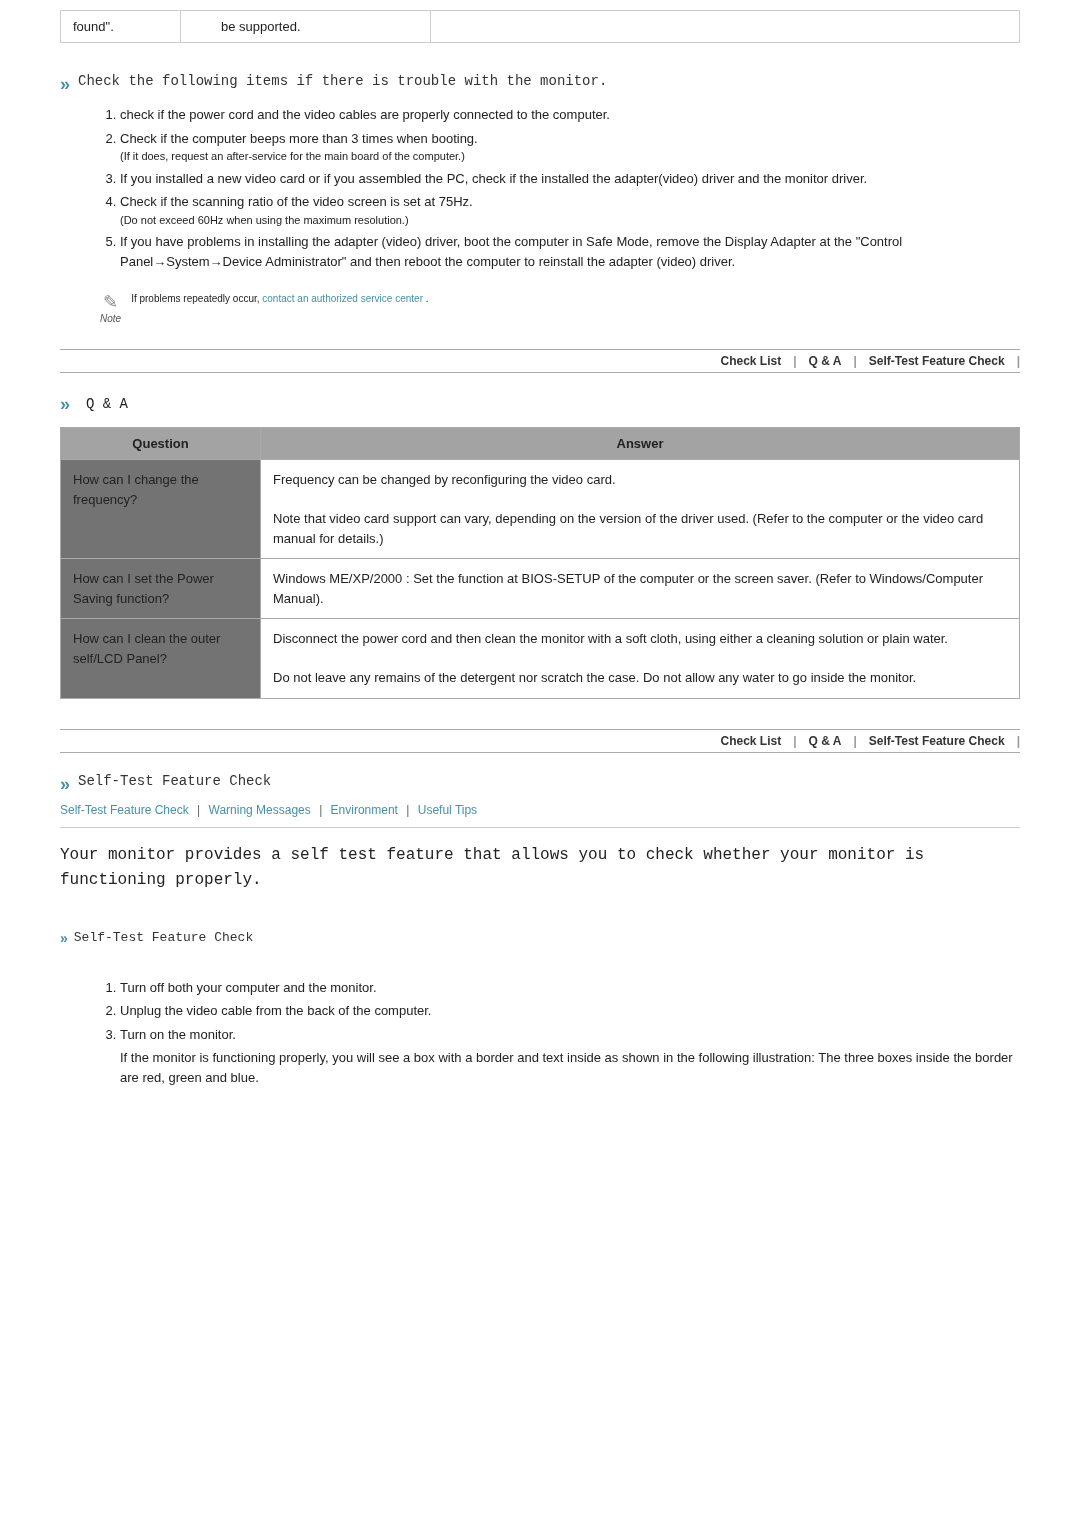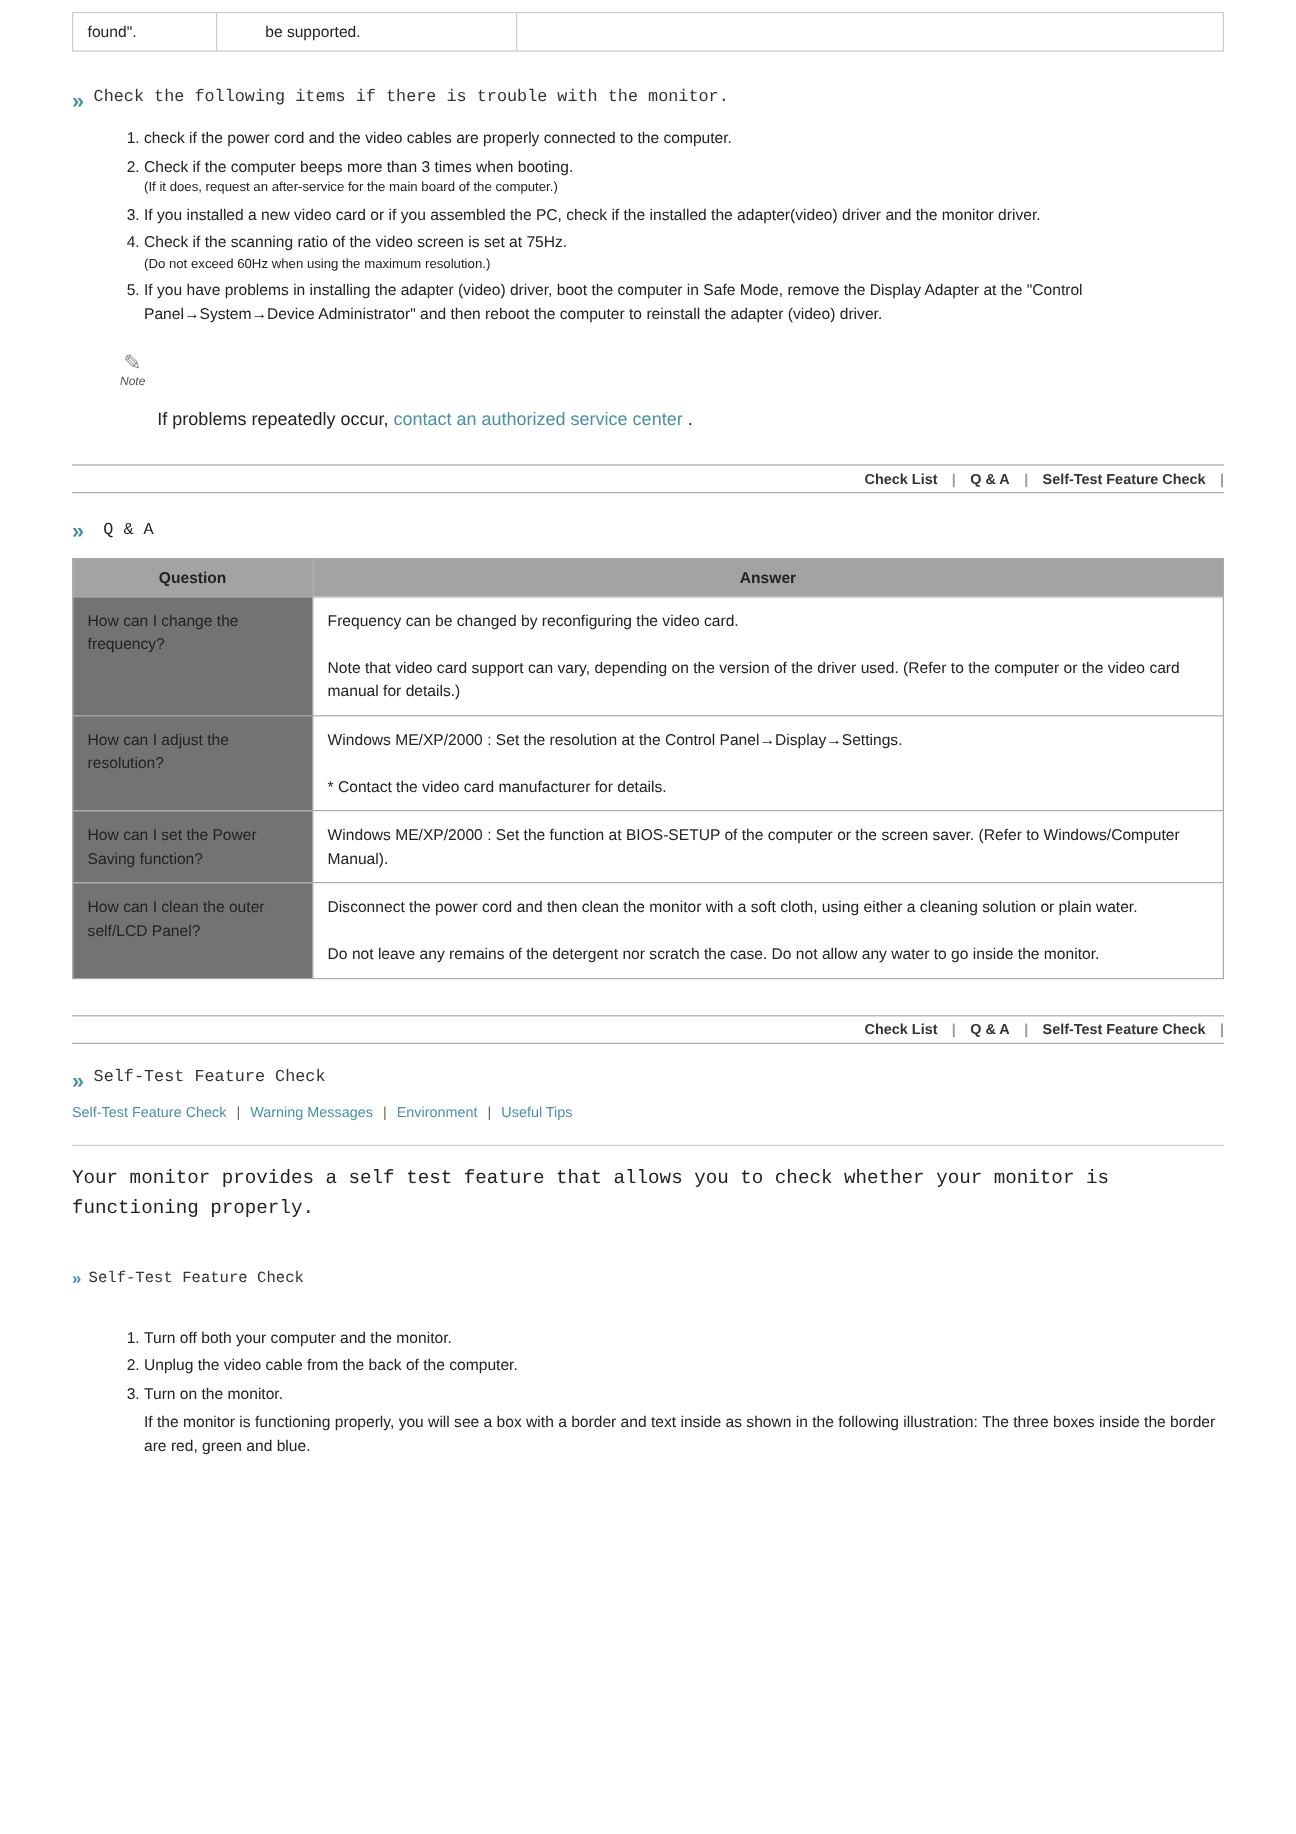--- a/index.html
+++ b/index.html
@@ -90,23 +90,22 @@
     .note-pencil {
       font-size: 18px;
       color: #888;
     }
     .note-label {
       font-size: 10px;
       color: #555;
       font-style: italic;
     }
     .note-text {
-      font-size: 15px;
-      line-height: 1.5;
-      margin-top: 48px;
+      font-size: 10px;
+      line-height: 1.5;
     }
     .note-link {
       color: #4a90a4;
       text-decoration: none;
     }
 
     
     .nav-bar {
       display: flex;
       justify-content: flex-end;
@@ -175,21 +174,21 @@
       display: flex;
       align-items: flex-start;
       margin-bottom: 8px;
       margin-top: 20px;
     }
 
     .breadcrumb-links {
       font-size: 12px;
       margin-bottom: 15px;
       border-bottom: 1px solid #ccc;
-      padding-bottom: 20px;
+      padding-bottom: 10px;
     }
     .breadcrumb-links a {
       color: #4a90a4;
       text-decoration: none;
     }
     .breadcrumb-links span {
       color: #666;
       margin: 0 5px;
     }
 
@@ -310,27 +309,20 @@
     </thead>
     <tbody>
       <tr>
         <td>How can I change the frequency?</td>
         <td>
           Frequency can be changed by reconfiguring the video card.<br><br>
           Note that video card support can vary, depending on the version of the driver used. (Refer to the computer or the video card manual for details.)
         </td>
       </tr>
       <tr>
-        <td>How can I adjust the resolution?</td>
-        <td>
-          Windows ME/XP/2000 : Set the resolution at the Control Panel→Display→Settings.<br><br>
-          * Contact the video card manufacturer for details.
-        </td>
-      </tr>
-      <tr>
         <td>How can I set the Power Saving function?</td>
         <td>
           Windows ME/XP/2000 : Set the function at BIOS-SETUP of the computer or the screen saver. (Refer to Windows/Computer Manual).
         </td>
       </tr>
       <tr>
         <td>How can I clean the outer self/LCD Panel?</td>
         <td>
           Disconnect the power cord and then clean the monitor with a soft cloth, using either a cleaning solution or plain water.<br><br>
           Do not leave any remains of the detergent nor scratch the case. Do not allow any water to go inside the monitor.

